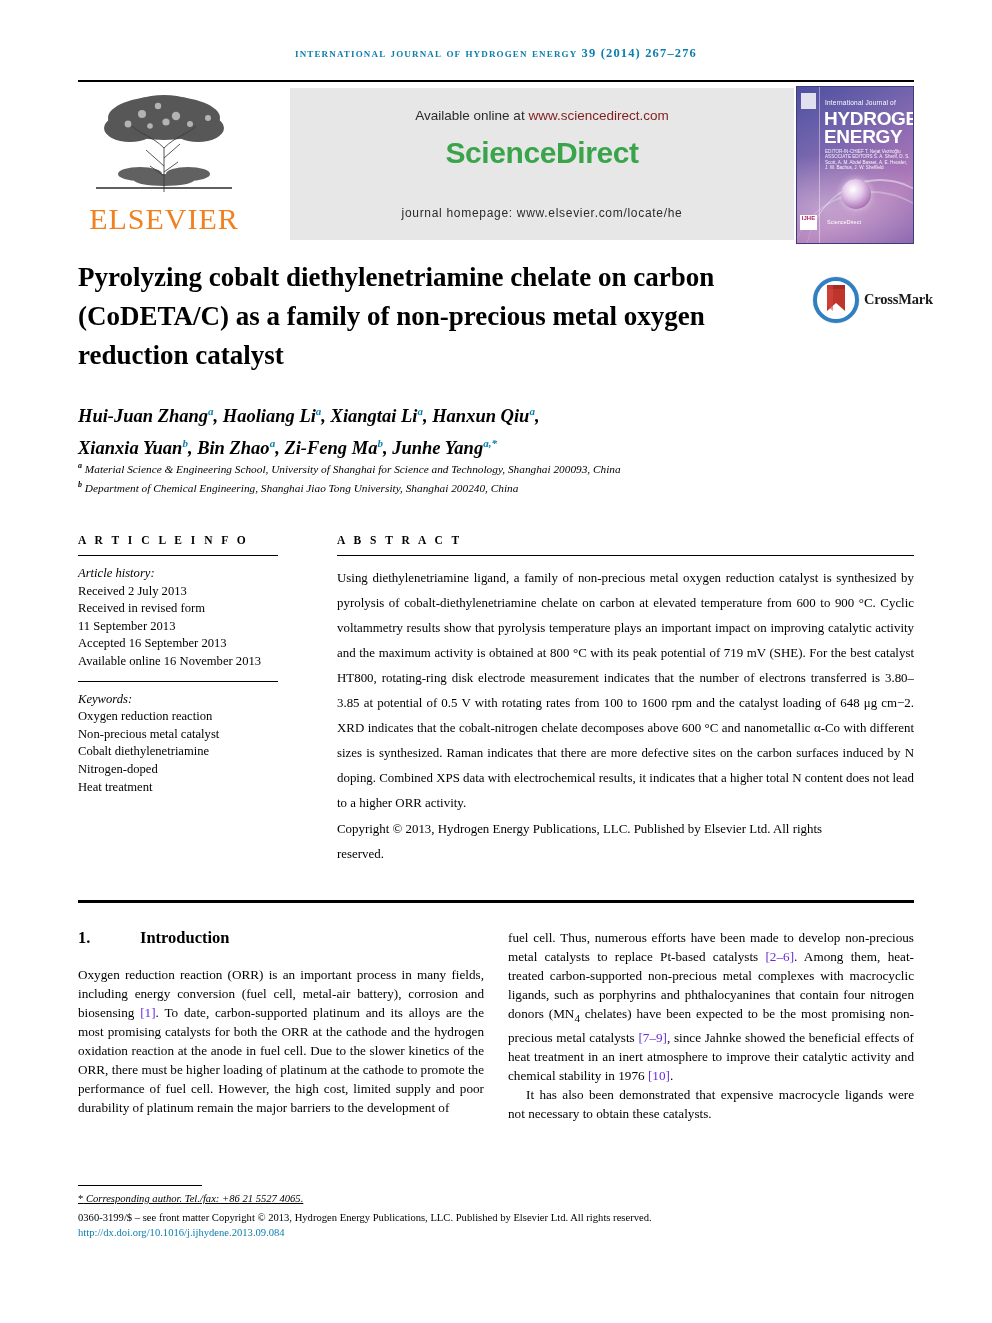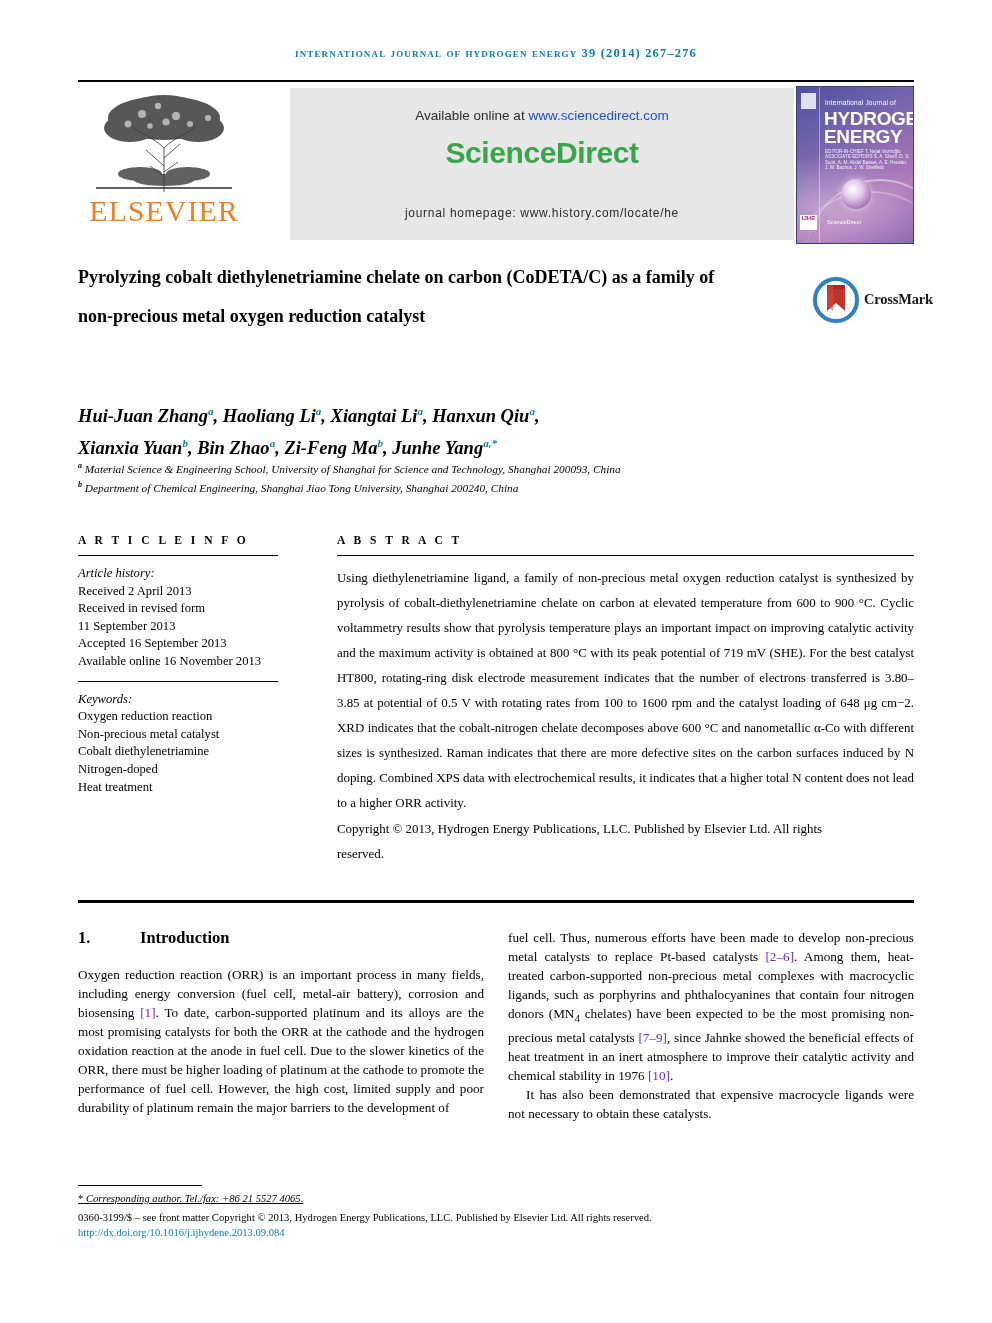--- a/index.html
+++ b/index.html
@@ -47,21 +47,21 @@
   }
   .elsevier-block {
     position: absolute;
     left: 2px; top: 6px;
     width: 200px;
     height: 155px;
   }
   .tree-svg { display:block; }
   .elsevier-word {
     position: absolute;
-    left: 4px; top: 108px;
+    left: 4px; top: 116px;
     width: 160px;
     text-align: center;
     font-family: "Liberation Serif", serif;
     font-size: 30px;
     letter-spacing: 1px;
     color: #f08020;
     line-height: 1;
   }
 
   .sd-banner {
@@ -74,21 +74,21 @@
   .sd-avail {
     position: absolute;
     left: 0; top: 20px;
     width: 504px;
     text-align: center;
     font-family: "Liberation Sans", sans-serif;
     font-size: 13.5px;
     color: #2b2b2b;
   }
   .sd-avail a, .sd-url {
-    color: #1d4ed8;
+    color: #7f1d1d;
     text-decoration: none;
   }
   .sd-logo {
     position: absolute;
     left: 0; top: 48px;
     width: 504px;
     text-align: center;
     font-family: "Liberation Sans", sans-serif;
     font-size: 30px;
     font-weight: bold;
@@ -207,21 +207,21 @@
     font-size: 5.5px;
     color: #ffffff;
   }
 
   
   .title {
     position: absolute;
     left: 78px; top: 258px;
     width: 670px;
     font-family: "Liberation Serif", serif;
-    font-size: 18px;
+    font-size: 27px;
     font-weight: bold;
     line-height: 39px;
     color: #000;
   }
 
   .crossmark {
     position: absolute;
     left: 812px; top: 276px;
     width: 112px; height: 52px;
   }
@@ -409,21 +409,21 @@
         <line x1="16" y1="100" x2="152" y2="100" stroke="#2b2b2b" stroke-width="1.6"></line>
       </svg>
       <div class="elsevier-word">ELSEVIER</div>
     </div>
 
     <div class="sd-banner">
       <div class="sd-avail">
         <span>Available online at </span><span class="sd-url">www.sciencedirect.com</span>
       </div>
       <div class="sd-logo">ScienceDirect</div>
-      <div class="sd-home">journal homepage: www.history.com/locate/he</div>
+      <div class="sd-home">journal homepage: www.elsevier.com/locate/he</div>
     </div>
 
     <div class="cover">
       <div class="cover-sheen"></div>
       <div class="cover-arc"></div>
       <div class="cover-arc2"></div>
       <div class="cover-orb"></div>
       <div class="cover-left-rule"></div>
       <div class="cover-els"></div>
       <div class="cover-ijhe">IJHE</div>
@@ -456,21 +456,21 @@
   <div class="affils">
     <div><span class="mk">a</span> <span>Material Science &amp; Engineering School, University of Shanghai for Science and Technology, Shanghai 200093, China</span></div>
     <div><span class="mk">b</span> <span>Department of Chemical Engineering, Shanghai Jiao Tong University, Shanghai 200240, China</span></div>
   </div>
 
   <div class="info-col">
     <div class="sec-label">A R T I C L E  I N F O</div>
     <div class="rule-thick"></div>
     <div class="info-body">
       <div class="lead">Article history:</div>
-      <div>Received 2 April 2013</div>
+      <div>Received 2 July 2013</div>
       <div>Received in revised form</div>
       <div>11 September 2013</div>
       <div>Accepted 16 September 2013</div>
       <div>Available online 16 November 2013</div>
     </div>
     <div class="rule-thin"></div>
     <div class="info-body">
       <div class="lead">Keywords:</div>
       <div>Oxygen reduction reaction</div>
       <div>Non-precious metal catalyst</div>

